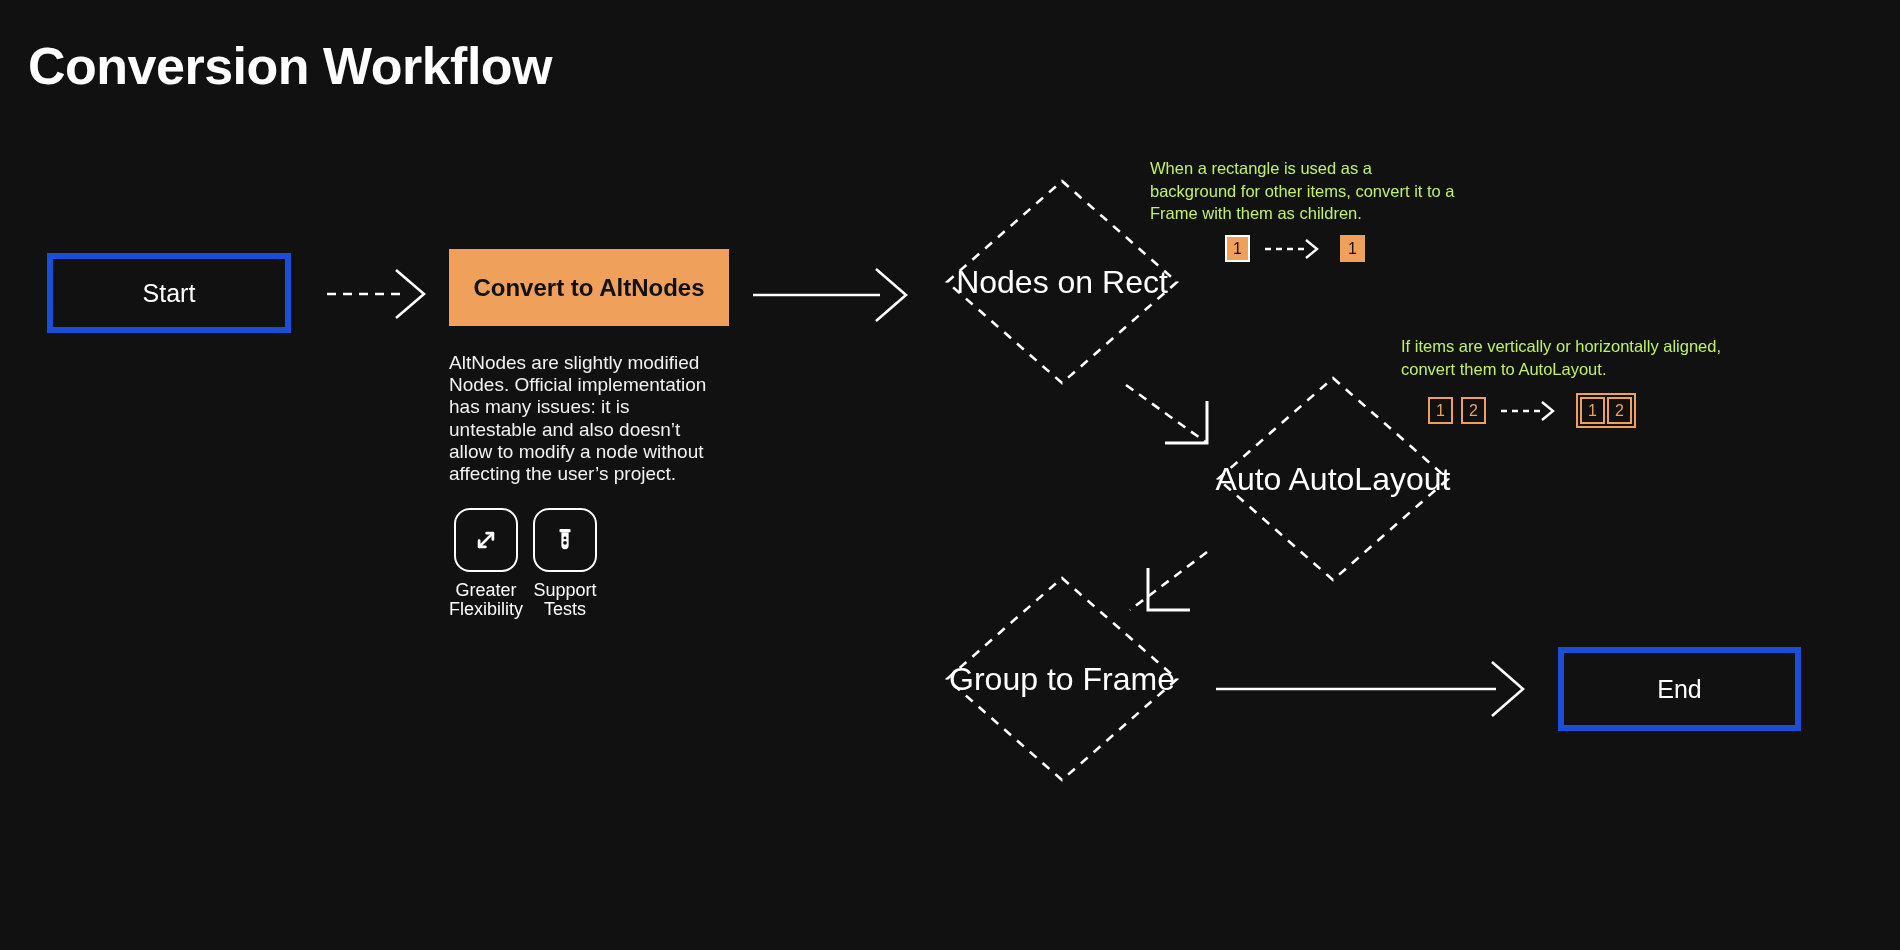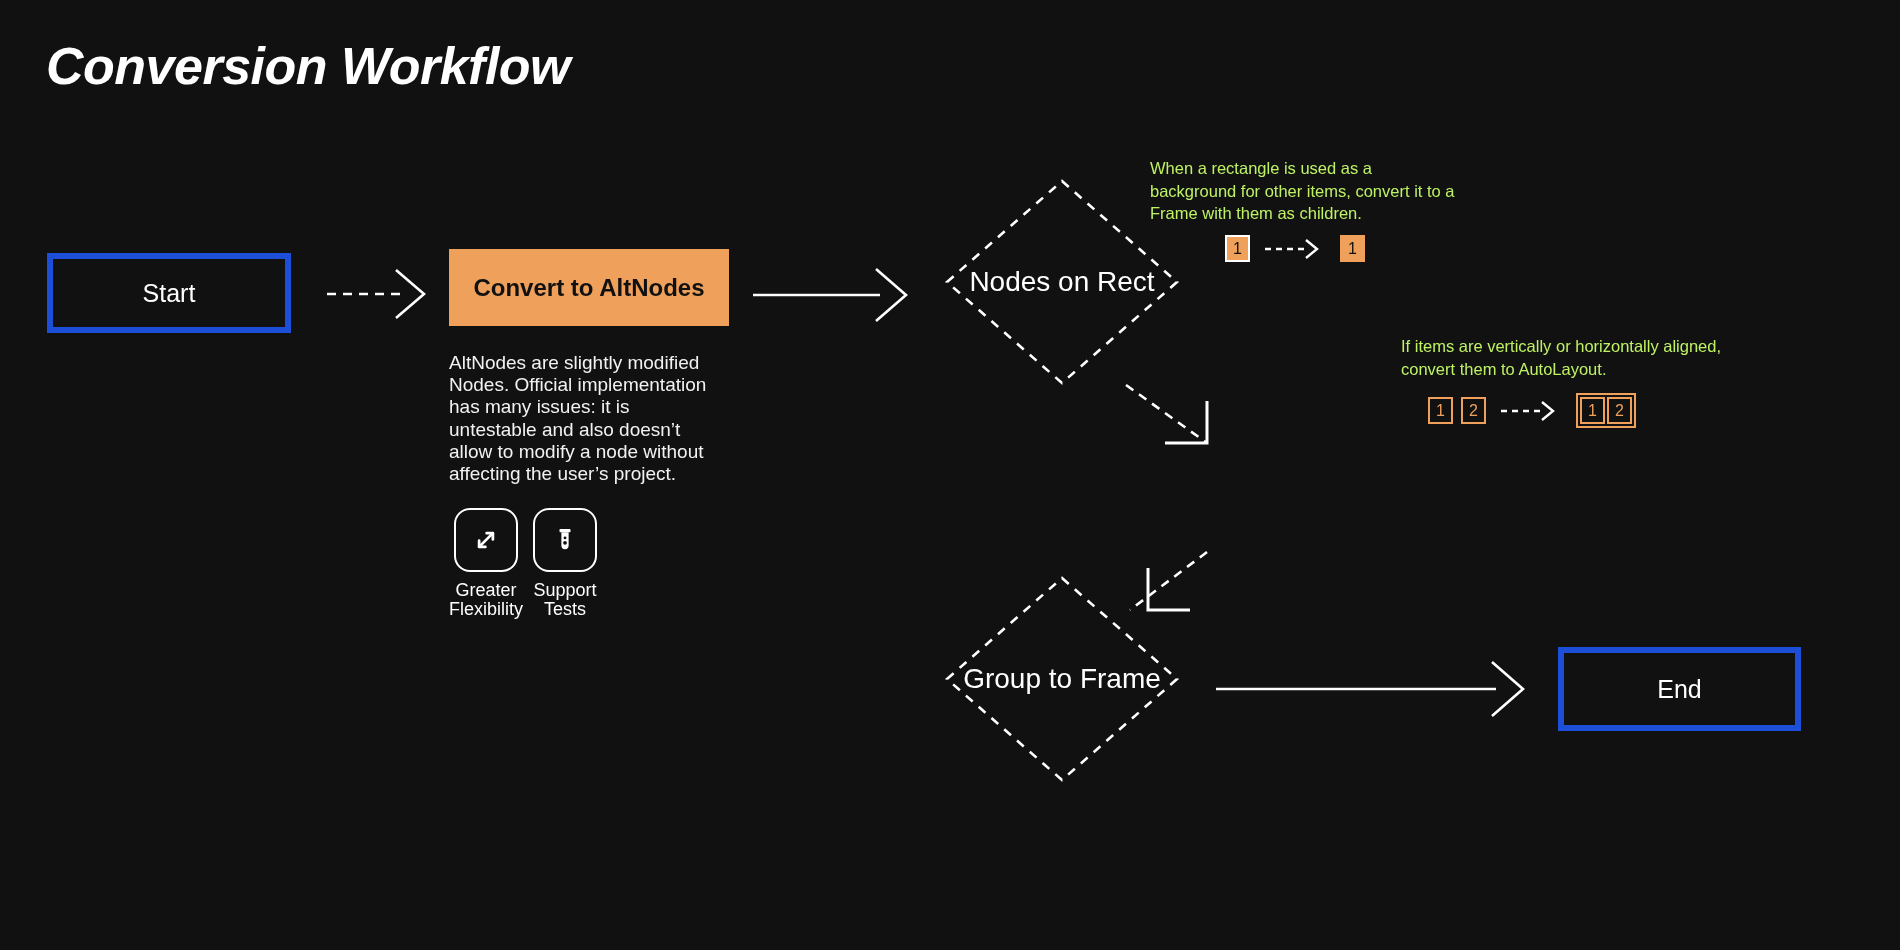--- a/index.html
+++ b/index.html
@@ -18,28 +18,27 @@
   }
 
   .stage {
     position: absolute;
     inset: 0;
   }
 
   
   #page-title {
     position: absolute;
-    left: 46px;
+    left: 28px;
     top: 36px;
     font-size: 52px;
     font-weight: bold;
     letter-spacing: -0.5px;
     color: #ffffff;
     white-space: nowrap;
-    font-style: italic;
   }
 
   
   .rect-node {
     position: absolute;
     border: 6px solid #1d4ed8;
     background: #111111;
     display: flex;
     align-items: center;
     justify-content: center;
@@ -74,21 +73,21 @@
   .diamond svg {
     position: absolute;
     left: 0; top: 0;
     overflow: visible;
   }
   .diamond .dlabel {
     position: absolute;
     left: 50%;
     top: 50%;
     transform: translate(-50%, -50%);
-    font-size: 28px;
+    font-size: 32px;
     color: #ffffff;
     white-space: nowrap;
     text-align: right;
   }
   #node-nodes-on-rect { left: 944px;  top: 178px; width: 236px; height: 208px; }
   #node-auto-autolayout { left: 1215px; top: 375px; width: 236px; height: 208px; }
   #node-group-to-frame { left: 944px;  top: 575px; width: 236px; height: 208px; }
 
   
   #connectors {
@@ -257,20 +256,26 @@
     <span>Convert to AltNodes</span>
   </div>
 
   <div class="diamond" id="node-nodes-on-rect">
     <svg width="236" height="208" viewBox="0 0 236 208" xmlns="http://www.w3.org/2000/svg">
       <polygon points="118,3 233,104 118,205 3,104" fill="none" stroke="#ffffff" stroke-width="2.6" stroke-dasharray="9 8"></polygon>
     </svg>
     <span class="dlabel">Nodes on Rect</span>
   </div>
 
+  <div class="diamond" id="node-auto-autolayout">
+    <svg width="236" height="208" viewBox="0 0 236 208" xmlns="http://www.w3.org/2000/svg">
+      <polygon points="118,3 233,104 118,205 3,104" fill="none" stroke="#ffffff" stroke-width="2.6" stroke-dasharray="9 8"></polygon>
+    </svg>
+    <span class="dlabel">Auto AutoLayout</span>
+  </div>
 
   <div class="diamond" id="node-group-to-frame">
     <svg width="236" height="208" viewBox="0 0 236 208" xmlns="http://www.w3.org/2000/svg">
       <polygon points="118,3 233,104 118,205 3,104" fill="none" stroke="#ffffff" stroke-width="2.6" stroke-dasharray="9 8"></polygon>
     </svg>
     <span class="dlabel">Group to Frame</span>
   </div>
 
   <div class="rect-node" id="node-end">
     <span>End</span>

